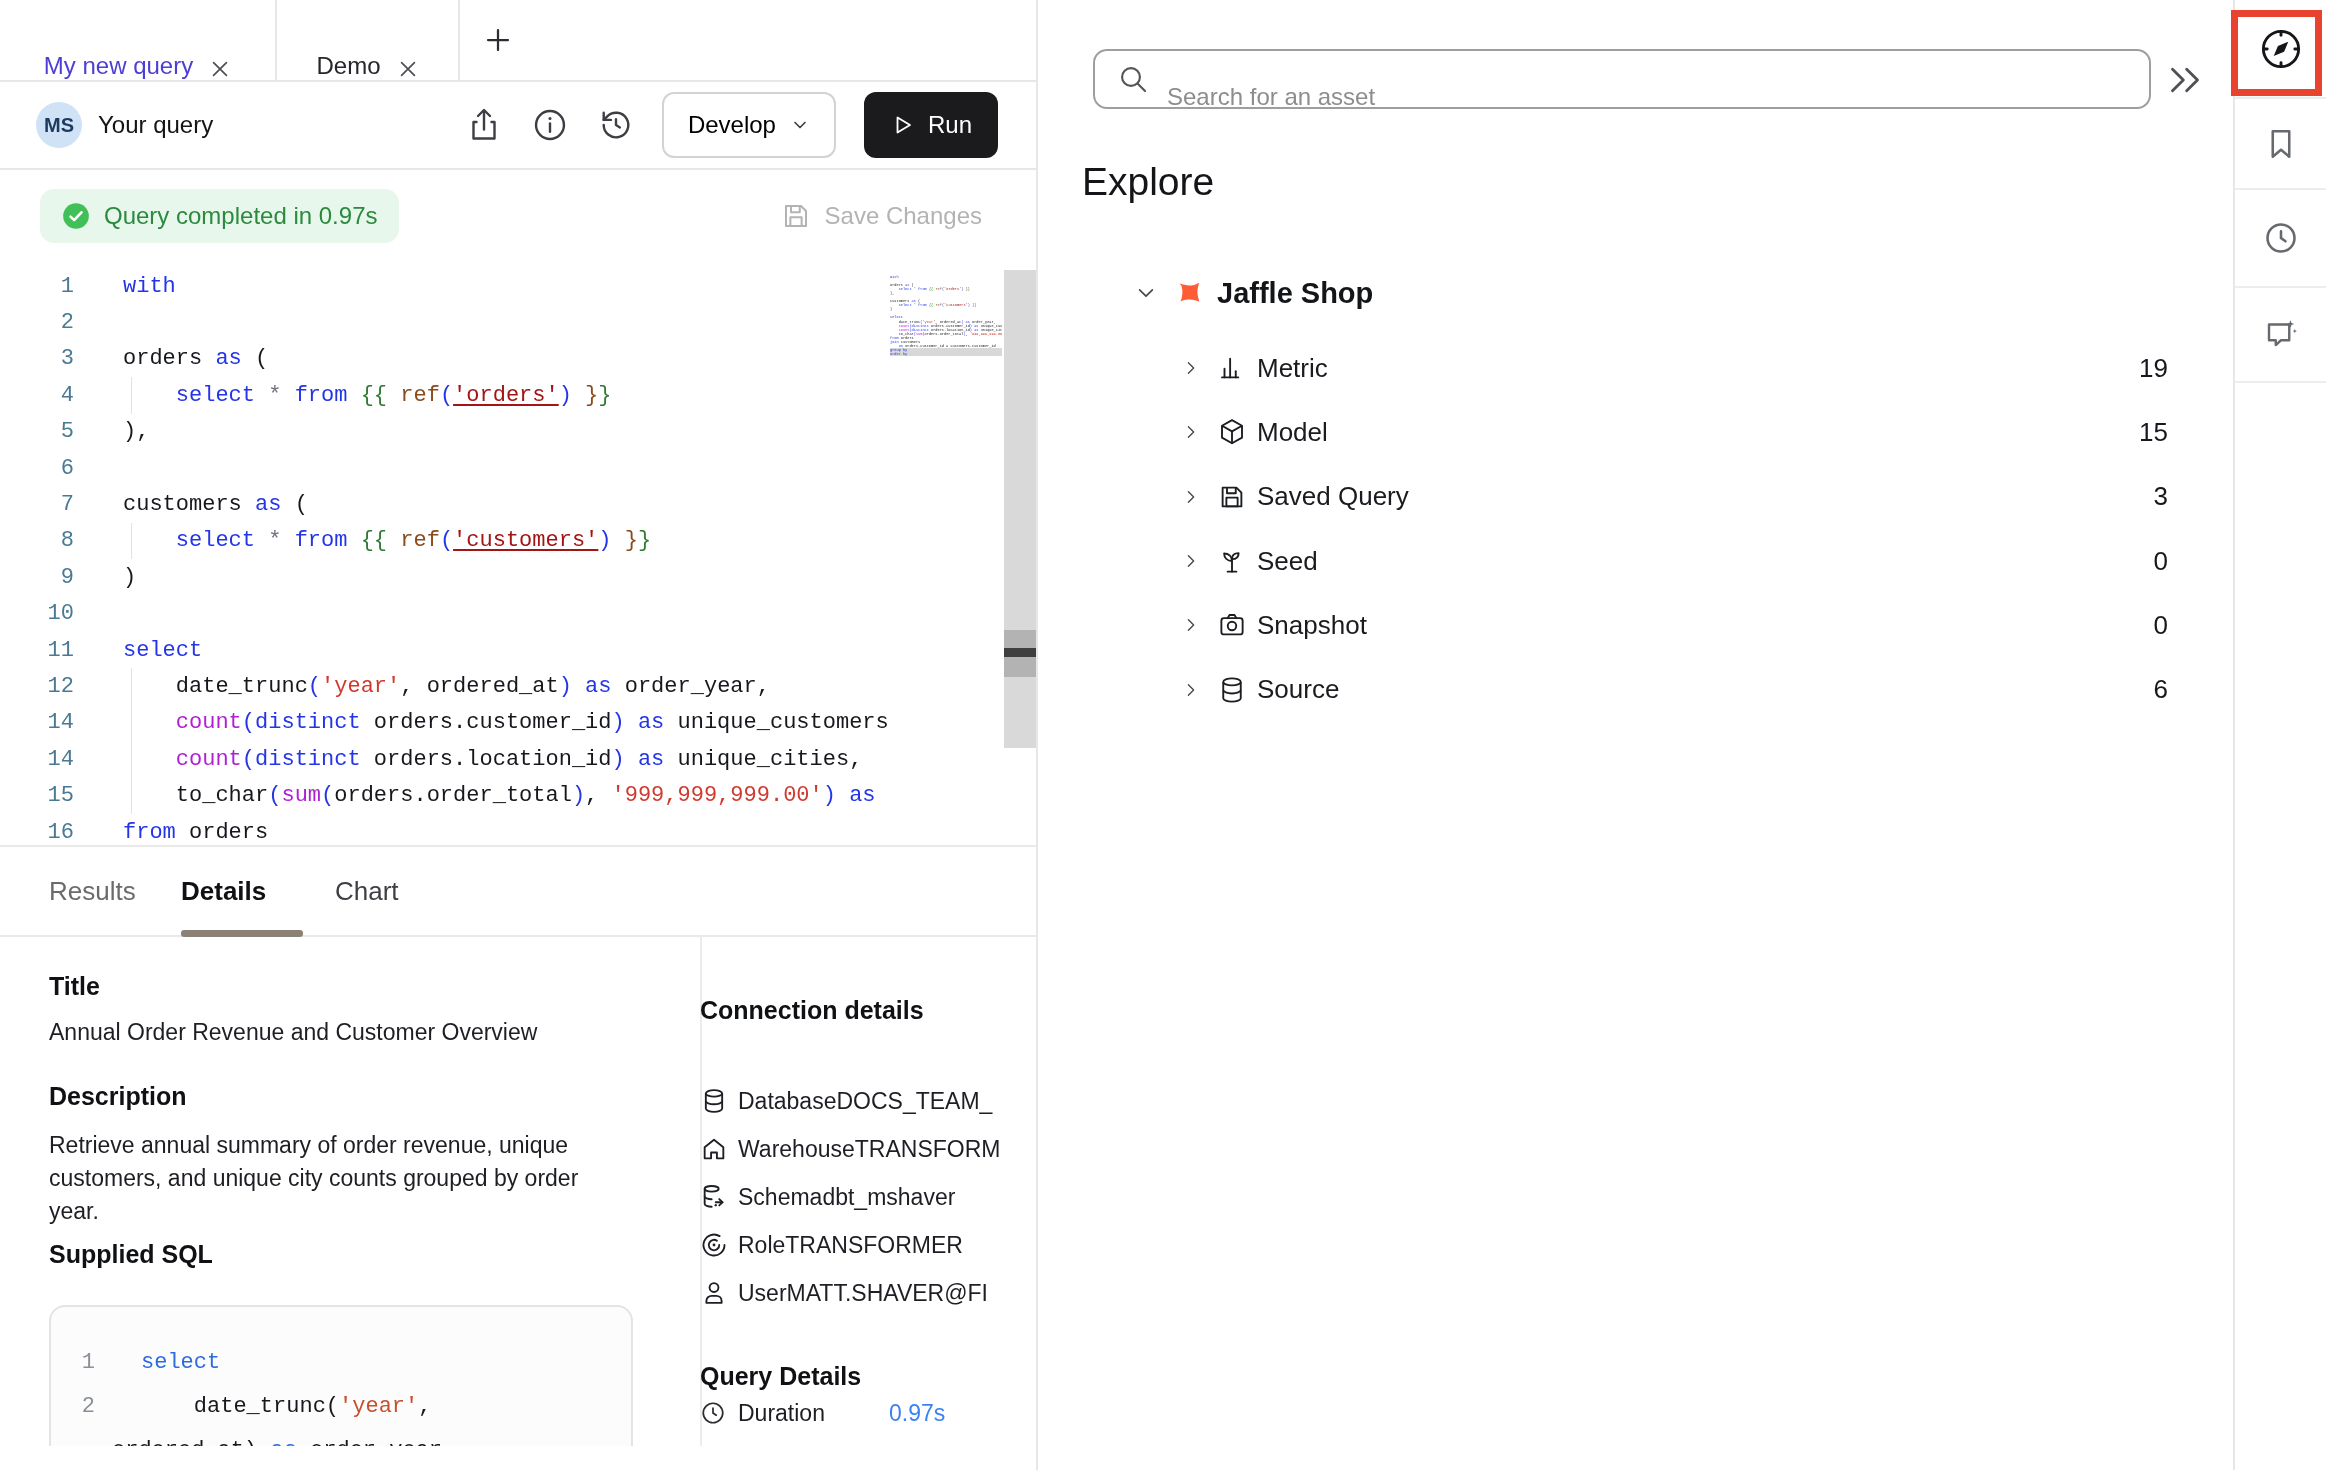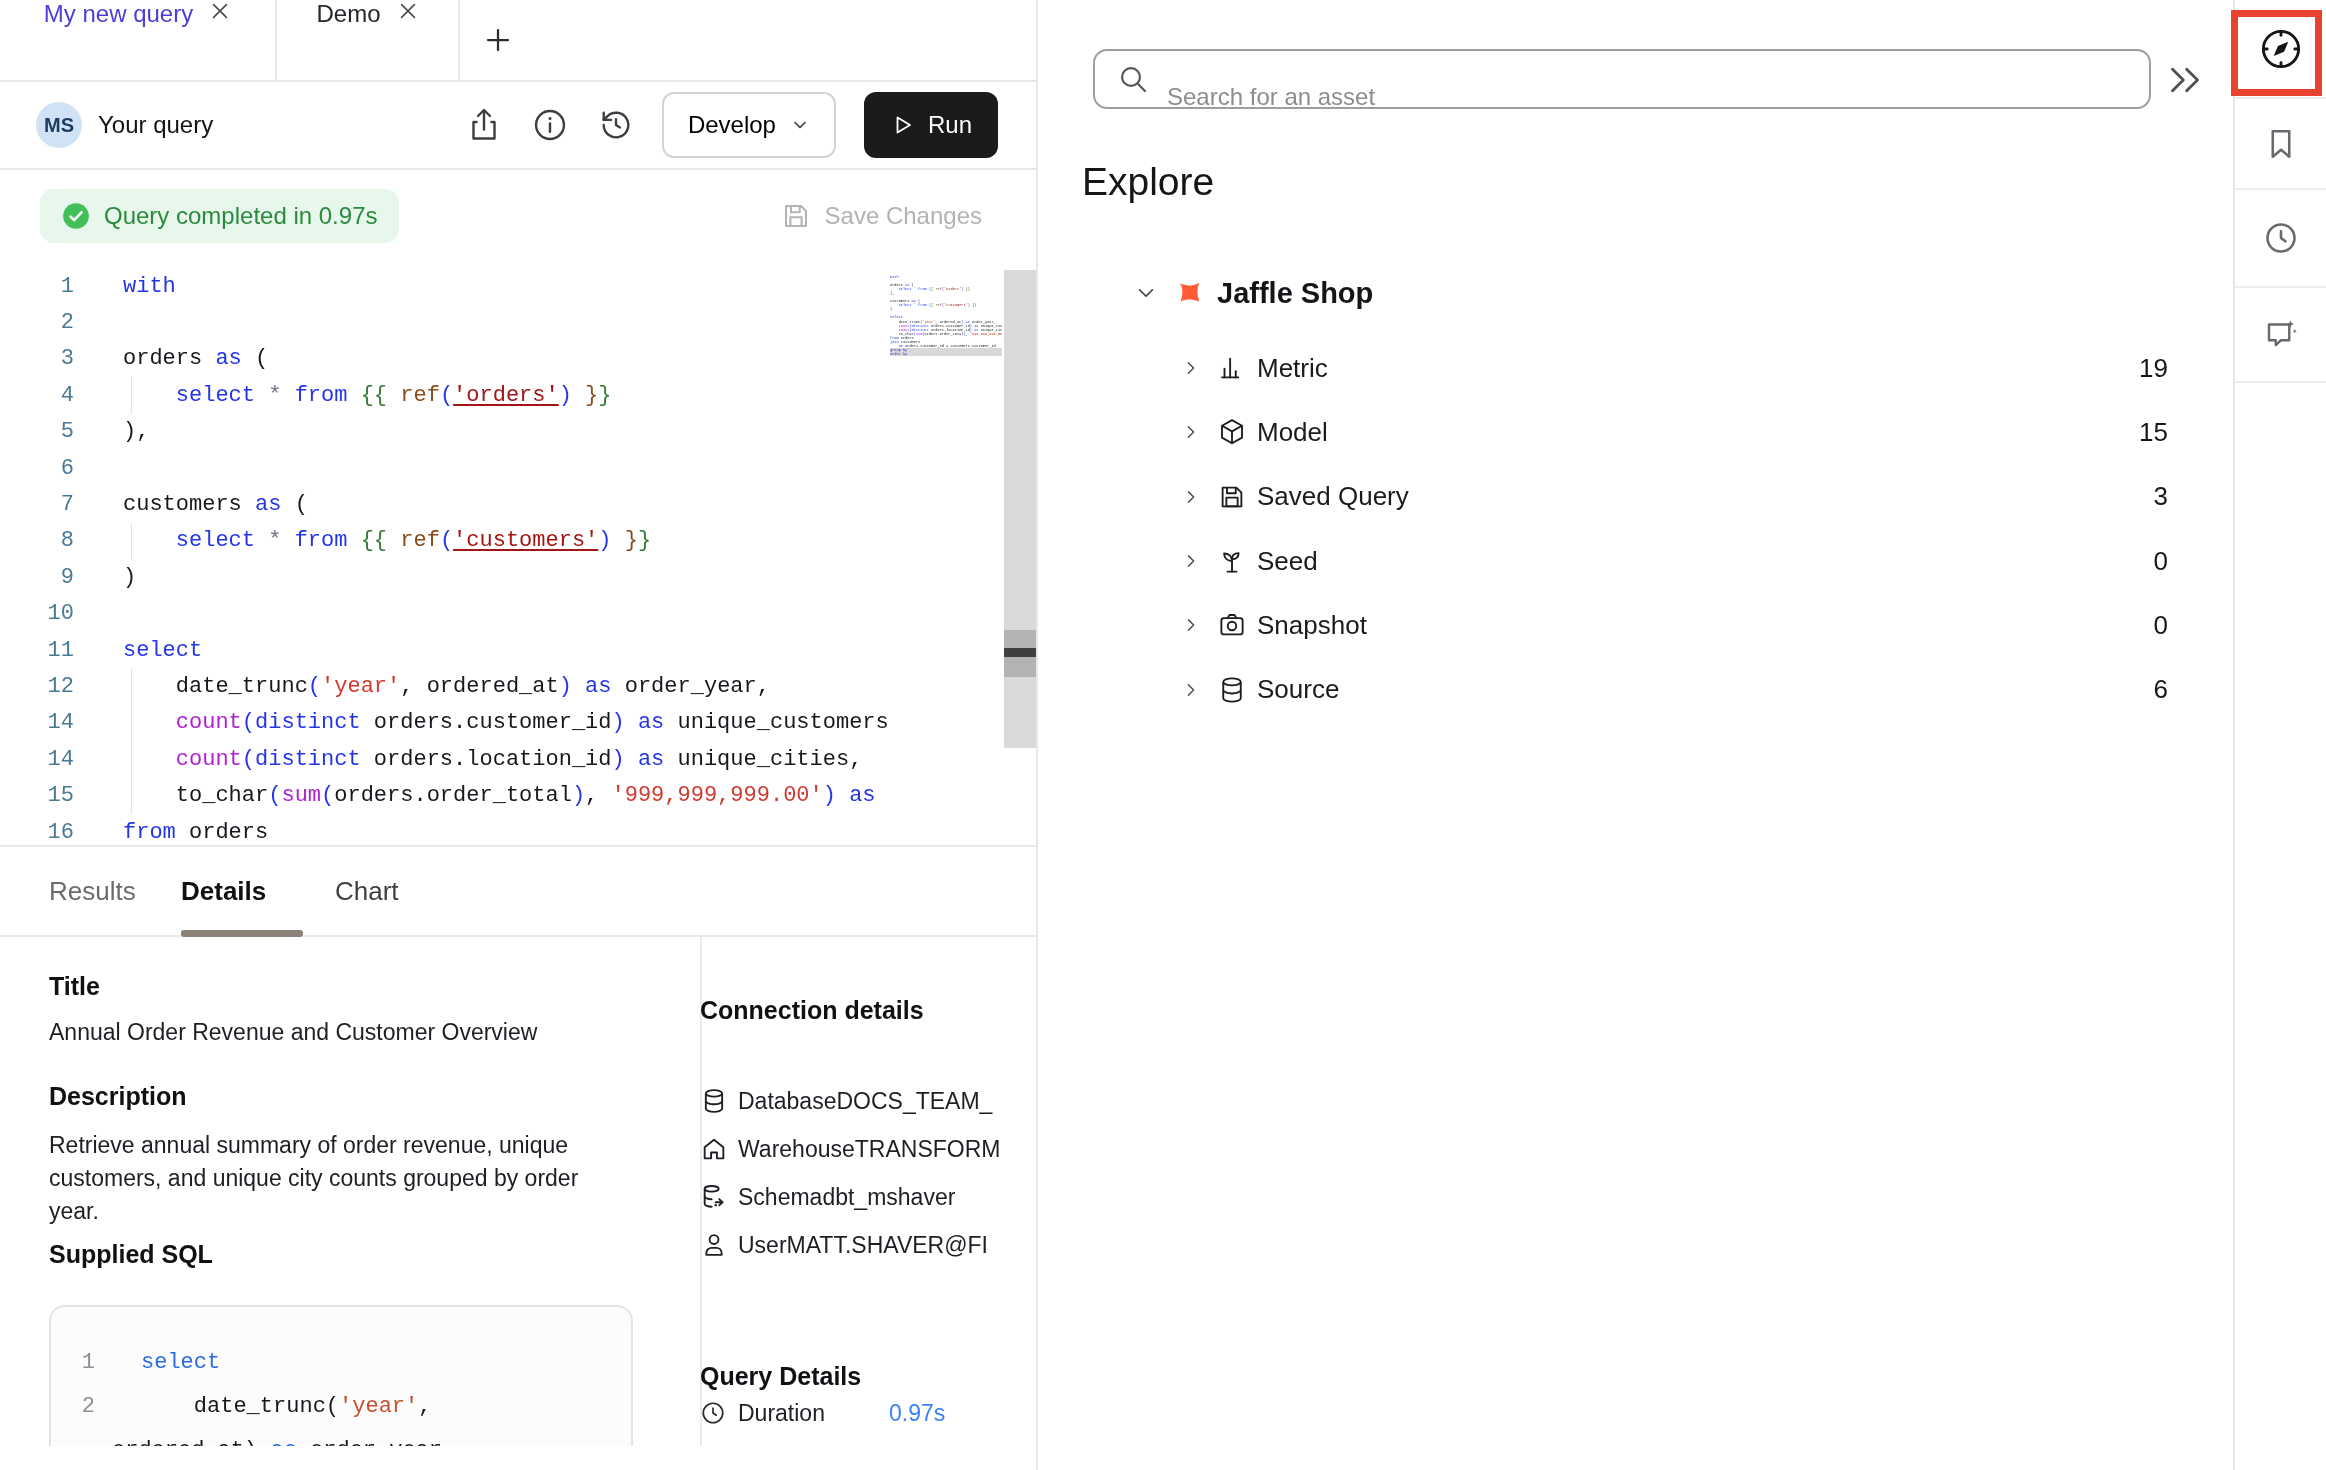--- a/index.html
+++ b/index.html
@@ -4,21 +4,21 @@
 <style>
   * { margin:0; padding:0; box-sizing:border-box; }
   html,body { background:#fff; }
   body { font-family:"Liberation Sans", sans-serif; color:#16181d; }
   .app { position:relative; width:2326px; height:1470px; overflow:hidden; background:#fff; }
 
   
   .left-panel { position:absolute; left:0; top:0; width:1038px; height:1470px; border-right:2px solid #e7e7e7; background:#fff; }
 
   .tabbar { height:82px; border-bottom:2px solid #e7e7e7; display:flex; align-items:stretch; }
-  .tab { display:flex; align-items:flex-start; justify-content:center; gap:16px; border-right:2px solid #e7e7e7; font-size:24px; cursor:pointer; }
+  .tab { display:flex; align-items:flex-end; justify-content:center; gap:16px; border-right:2px solid #e7e7e7; font-size:24px; cursor:pointer; }
   .tab-1 { width:277px; }
   .tab-2 { width:183px; }
   .tab.active .tab-label { color:#4d3fd6; }
   .tab-label { color:#24262b; }
   .tab-close { width:22px; height:22px; color:#4a4d52; }
   .tab-plus { width:60px; display:flex; align-items:center; justify-content:center; color:#2b2d31; cursor:pointer; margin-left:8px; }
   .tab-plus svg { width:30px; height:30px; }
 
   .qheader { height:88px; border-bottom:2px solid #e7e7e7; display:flex; align-items:center; padding:0 38px 0 36px; }
   .avatar { width:46px; height:46px; border-radius:50%; background:#cfe2f6; color:#1d3a5f; font-weight:bold; font-size:20px; display:flex; align-items:center; justify-content:center; flex:none; }
@@ -298,20 +298,29 @@
                 <path d="M4 5v13c0 1.3 2.7 2.4 6 2.4"></path>
                 <path d="M4 11.5c0 1.3 2.7 2.4 6 2.4"></path>
                 <path d="M13.5 16.5h5.5"></path>
                 <path d="M16.5 13.8l2.8 2.7-2.8 2.7"></path>
                 <circle cx="13.5" cy="19" r="1" fill="currentColor" stroke="none"></circle>
               </svg>
             <span class="conn-label">Schema</span>
               <span class="conn-value">dbt_mshaver</span>
           </div>
           <div class="conn-row">
+            <svg viewBox="0 0 24 24" fill="none" stroke="currentColor" stroke-width="1.6" stroke-linecap="round">
+                <path d="M21 12a9 9 0 1 1-4.2-7.6"></path>
+                <path d="M16.5 12a4.5 4.5 0 1 1-2-3.7"></path>
+                <circle cx="12" cy="12" r="1.2" fill="currentColor" stroke="none"></circle>
+              </svg>
+            <span class="conn-label">Role</span>
+              <span class="conn-value">TRANSFORMER</span>
+          </div>
+          <div class="conn-row">
             <svg viewBox="0 0 24 24" fill="none" stroke="currentColor" stroke-width="1.6" stroke-linejoin="round">
                 <circle cx="12" cy="7.3" r="3.8"></circle>
                 <path d="M5.5 20.5v-1.7c0-2.6 2-4.3 4.5-4.3h4c2.5 0 4.5 1.7 4.5 4.3v1.7z"></path>
               </svg>
             <span class="conn-label">User</span>
               <span class="conn-value">MATT.SHAVER@FI</span>
           </div>
         </div>
 
         <div class="qd-h">Query Details</div>

